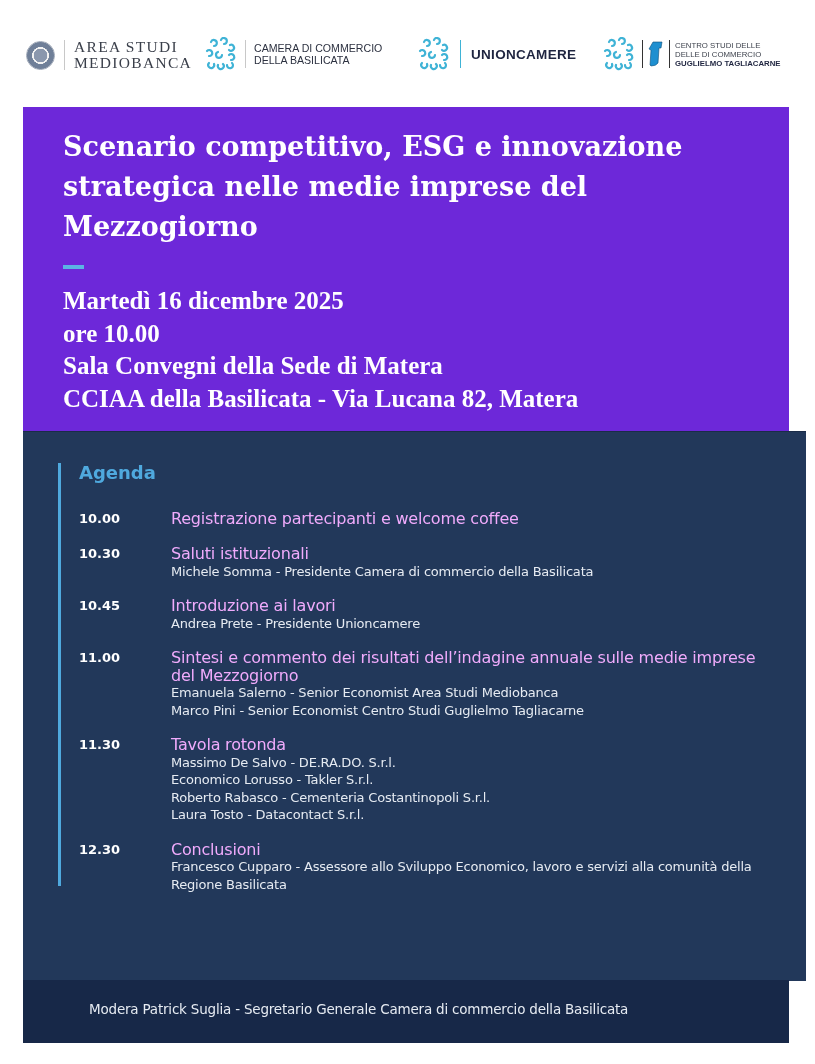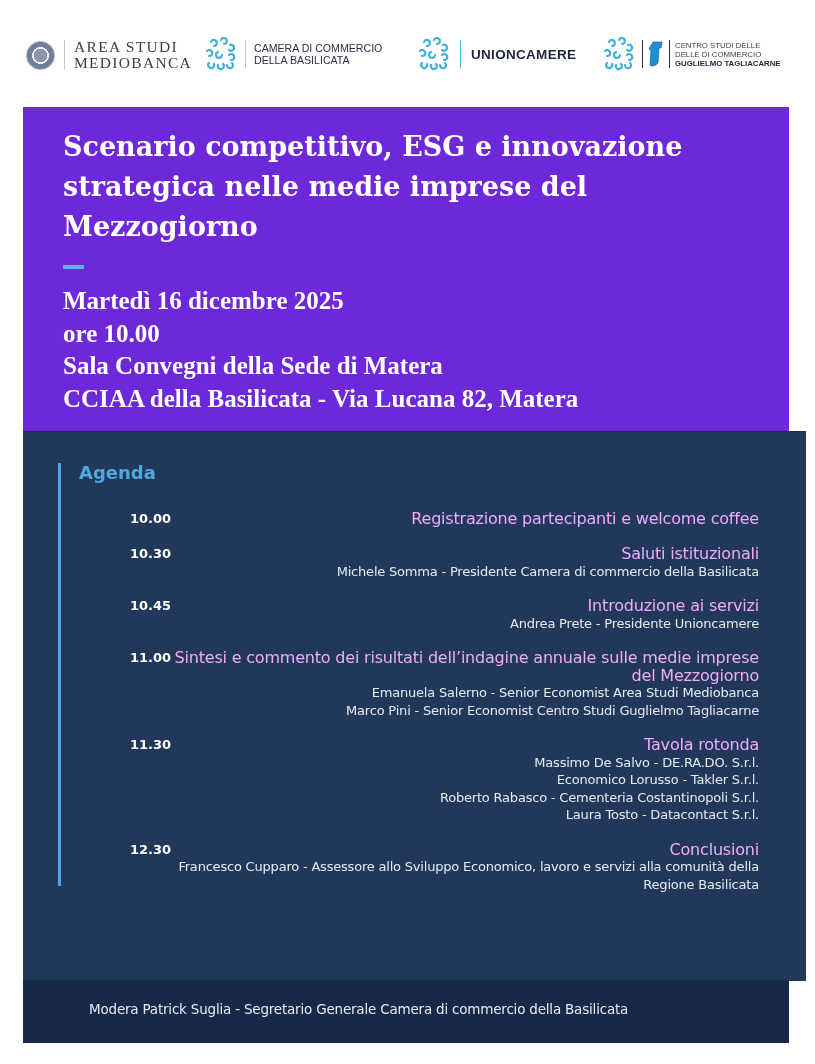--- a/index.html
+++ b/index.html
@@ -39,21 +39,21 @@
     .hero-details div { white-space: nowrap; }
 
     
     .agenda-panel { position: absolute; left: 23px; top: 431px; width: 766px; height: 549px; background: #22385a; border-top: 1px solid #1a2c48; padding-left: 17px; }
     .agenda-bar { position: absolute; left: 35px; top: 31px; width: 3px; height: 423px; background: #4fa9de; }
     .agenda-heading {
       position: absolute; left: 56px; top: 29px; margin: 0;
       font-family: "DejaVu Sans", sans-serif; font-weight: bold; color: #4fa9de; font-size: 18px; line-height: 24px;
     }
     .agenda-list { position: absolute; left: 56px; top: 78px; width: 680px; }
-    .agenda-item { display: flex; margin-bottom: 17px; text-align: right; }
+    .agenda-item { display: flex; margin-bottom: 17px; }
     .agenda-time { width: 92px; flex: none; color: #ffffff; font-weight: bold; font-size: 13px; line-height: 18px; }
     .agenda-body { flex: 1; }
     .agenda-topic { color: #f0abfc; font-weight: normal; font-size: 16px; line-height: 17.5px; letter-spacing: -0.2px; }
     .agenda-speaker { color: #e6ebf2; font-size: 13px; line-height: 17.5px; letter-spacing: -0.2px; }
 
     
     .moderator-band { position: absolute; left: 23px; top: 980px; width: 766px; height: 63px; background: #172848; }
     .moderator-text { position: absolute; left: 66px; top: 20px; color: #e6ebf2; font-size: 13.5px; line-height: 18px; letter-spacing: -0.2px; white-space: nowrap; }
   </style>
 </head>
@@ -167,21 +167,21 @@
       <div class="agenda-time">10.30</div>
       <div class="agenda-body">
         <div class="agenda-topic">Saluti istituzionali</div>
         <div class="agenda-speaker">Michele Somma - Presidente Camera di commercio della Basilicata</div>
       </div>
     </div>
 
     <div class="agenda-item">
       <div class="agenda-time">10.45</div>
       <div class="agenda-body">
-        <div class="agenda-topic">Introduzione ai servizi</div>
+        <div class="agenda-topic">Introduzione ai lavori</div>
         <div class="agenda-speaker">Andrea Prete - Presidente Unioncamere</div>
       </div>
     </div>
 
     <div class="agenda-item">
       <div class="agenda-time">11.00</div>
       <div class="agenda-body">
         <div class="agenda-topic">Sintesi e commento dei risultati dell’indagine annuale sulle medie imprese del Mezzogiorno</div>
         <div class="agenda-speaker">Emanuela Salerno - Senior Economist Area Studi Mediobanca</div>
         <div class="agenda-speaker">Marco Pini - Senior Economist Centro Studi Guglielmo Tagliacarne</div>

